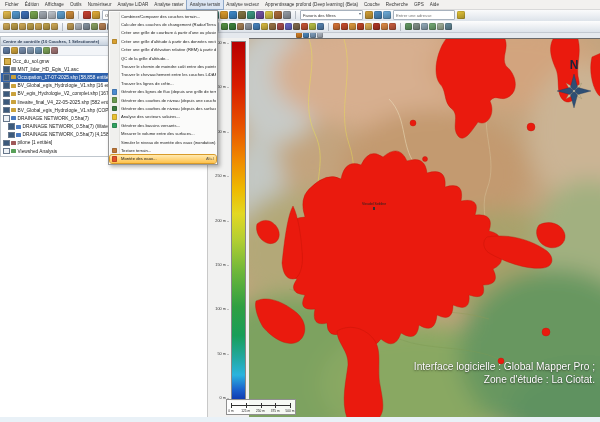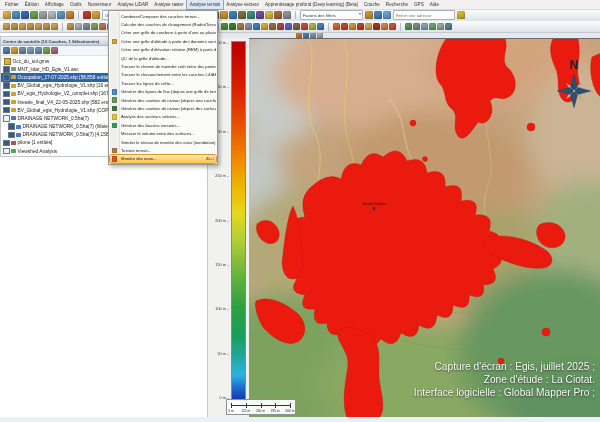--- a/index.html
+++ b/index.html
@@ -448,18 +448,17 @@
     <div class="slab" style="left: 18.75px;">125 m</div>
     <div class="stick" style="left: 33.5px;"></div>
     <div class="slab" style="left: 33.5px;">250 m</div>
     <div class="stick" style="left: 48.25px;"></div>
     <div class="slab" style="left: 48.25px;">375 m</div>
     <div class="stick" style="left: 63px;"></div>
     <div class="slab" style="left: 63px;">500 m</div>
   </div>
 
 <div class="credits">
-  <div>Capture d'écran : Egis, juillet 2025 ;</div>
+  <div>Interface logicielle : Global Mapper Pro ;</div>
   <div>Zone d'étude : La Ciotat.</div>
-  <div>Interface logicielle : Global Mapper Pro ;</div>
 </div>
 
 <div class="bstrip"></div>
 
 </body></html>

